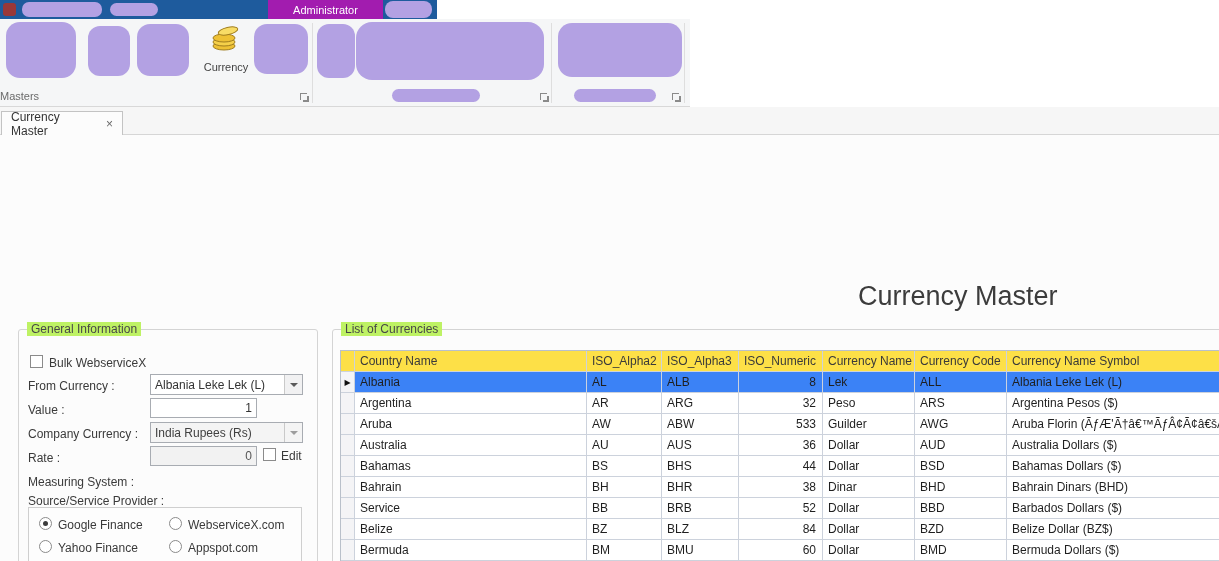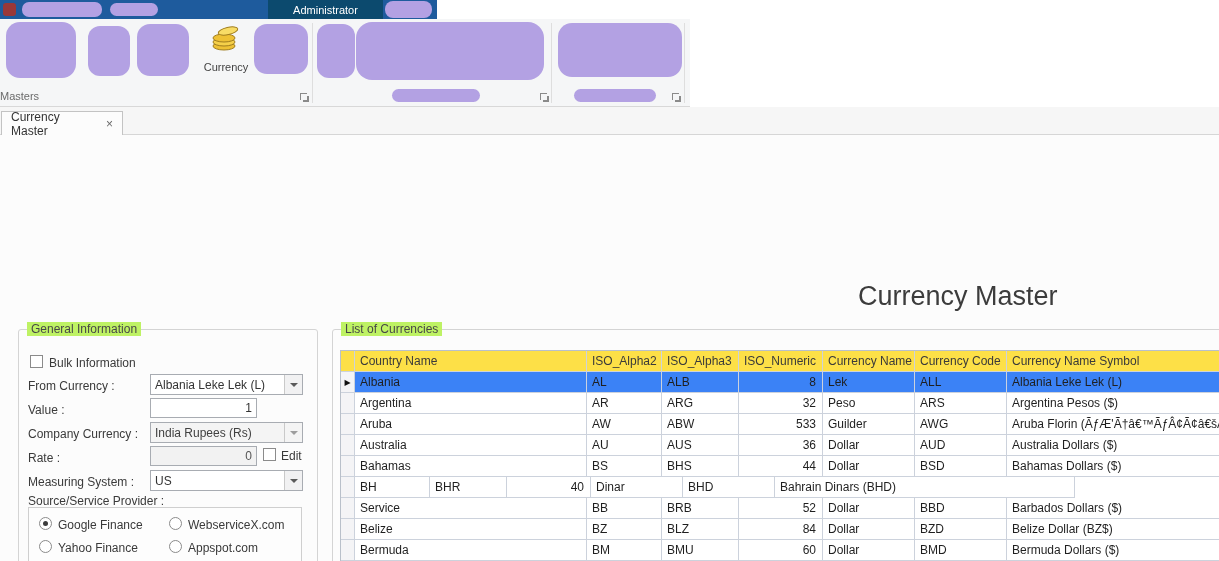--- a/index.html
+++ b/index.html
@@ -6,21 +6,21 @@
   html,body { width:1219px; height:561px; }
   body {
     position: relative; overflow: hidden; background:#ffffff;
     font-family:"Liberation Sans", sans-serif; font-size:12px; color:#333;
   }
   .abs { position:absolute; }
 
   
   .titlebar { left:0; top:0; width:437px; height:19px; background:#1e5b9d; }
   .app-icon { left:3px; top:3px; width:13px; height:13px; background:#993838; border-radius:3px; }
-  .admin-tab { left:268px; top:0; width:115px; height:19px; background:#0c4a6e; color:#fff;
+  .admin-tab { left:268px; top:0; width:115px; height:19px; background:#a21caf; color:#fff;
                font-size:11px; display:flex; align-items:center; justify-content:center; }
   .blob { position:absolute; background:#b3a1e3; }
 
   
   .ribbon { left:0; top:19px; width:690px; height:88px; background:#f5f6f7;
             border-bottom:1px solid #d8d8d8; }
   .rib-sep { position:absolute; top:4px; width:1px; height:80px; background:#dedede; }
   .rib-caption { position:absolute; top:71px; height:14px; text-align:left;
                  font-size:11px; color:#6b6b6b; }
   .launcher { position:absolute; width:10px; height:10px; }
@@ -150,21 +150,21 @@
 
 <div class="abs content">
 
   <div class="page-title">Currency Master</div>
 
   <div class="groupbox" style="left:18px;top:194px;width:300px;height:238px;">
     <span class="gb-label">General Information</span>
   </div>
 
   <span class="checkbox" style="left:30px;top:220px;"></span>
-  <span class="field-label" style="left:49px;top:221px;">Bulk Information</span>
+  <span class="field-label" style="left:49px;top:221px;">Bulk WebserviceX</span>
 
   <span class="field-label" style="left:28px;top:244px;">From Currency :</span>
   <div class="combo" style="left:150px;top:239px;width:153px;">
     <span class="txt">Albania Leke Lek (L)</span>
     <span class="btn"></span>
   </div>
 
   <span class="field-label" style="left:28px;top:268px;">Value :</span>
   <div class="textbox" style="left:150px;top:263px;width:107px;">1</div>
 
@@ -173,24 +173,20 @@
     <span class="txt">India Rupees (Rs)</span>
     <span class="btn"></span>
   </div>
 
   <span class="field-label" style="left:28px;top:316px;">Rate :</span>
   <div class="textbox disabled" style="left:150px;top:311px;width:107px;">0</div>
   <span class="checkbox" style="left:263px;top:313px;"></span>
   <span class="field-label" style="left:281px;top:314px;">Edit</span>
 
   <span class="field-label" style="left:28px;top:340px;">Measuring System :</span>
-  <div class="combo" style="left:150px;top:335px;width:153px;">
-    <span class="txt">US</span>
-    <span class="btn"></span>
-  </div>
 
   <span class="field-label" style="left:28px;top:359px;">Source/Service Provider :</span>
 
   <div class="provider-panel">
     <span>
       <span class="radio checked" style="left:10px;top:9px;"></span>
       <span class="field-label" style="left:29px;top:10px;">Google Finance</span>
     </span>
     <span>
       <span class="radio" style="left:140px;top:9px;"></span>
@@ -267,23 +263,24 @@
           <div class="gcell c1">Bahamas</div>
           <div class="gcell c2">BS</div>
           <div class="gcell c3">BHS</div>
           <div class="gcell c4 num">44</div>
           <div class="gcell c5">Dollar</div>
           <div class="gcell c6">BSD</div>
           <div class="gcell c7">Bahamas Dollars ($)</div>
         </div>
         <div class="grow">
           <div class="gcell rowhdr c0"></div>
+          <div class="gcell c1">Bahrain</div>
           <div class="gcell c2">BH</div>
           <div class="gcell c3">BHR</div>
-          <div class="gcell c4 num">40</div>
+          <div class="gcell c4 num">38</div>
           <div class="gcell c5">Dinar</div>
           <div class="gcell c6">BHD</div>
           <div class="gcell c7">Bahrain Dinars (BHD)</div>
         </div>
         <div class="grow">
           <div class="gcell rowhdr c0"></div>
           <div class="gcell c1">Service</div>
           <div class="gcell c2">BB</div>
           <div class="gcell c3">BRB</div>
           <div class="gcell c4 num">52</div>

